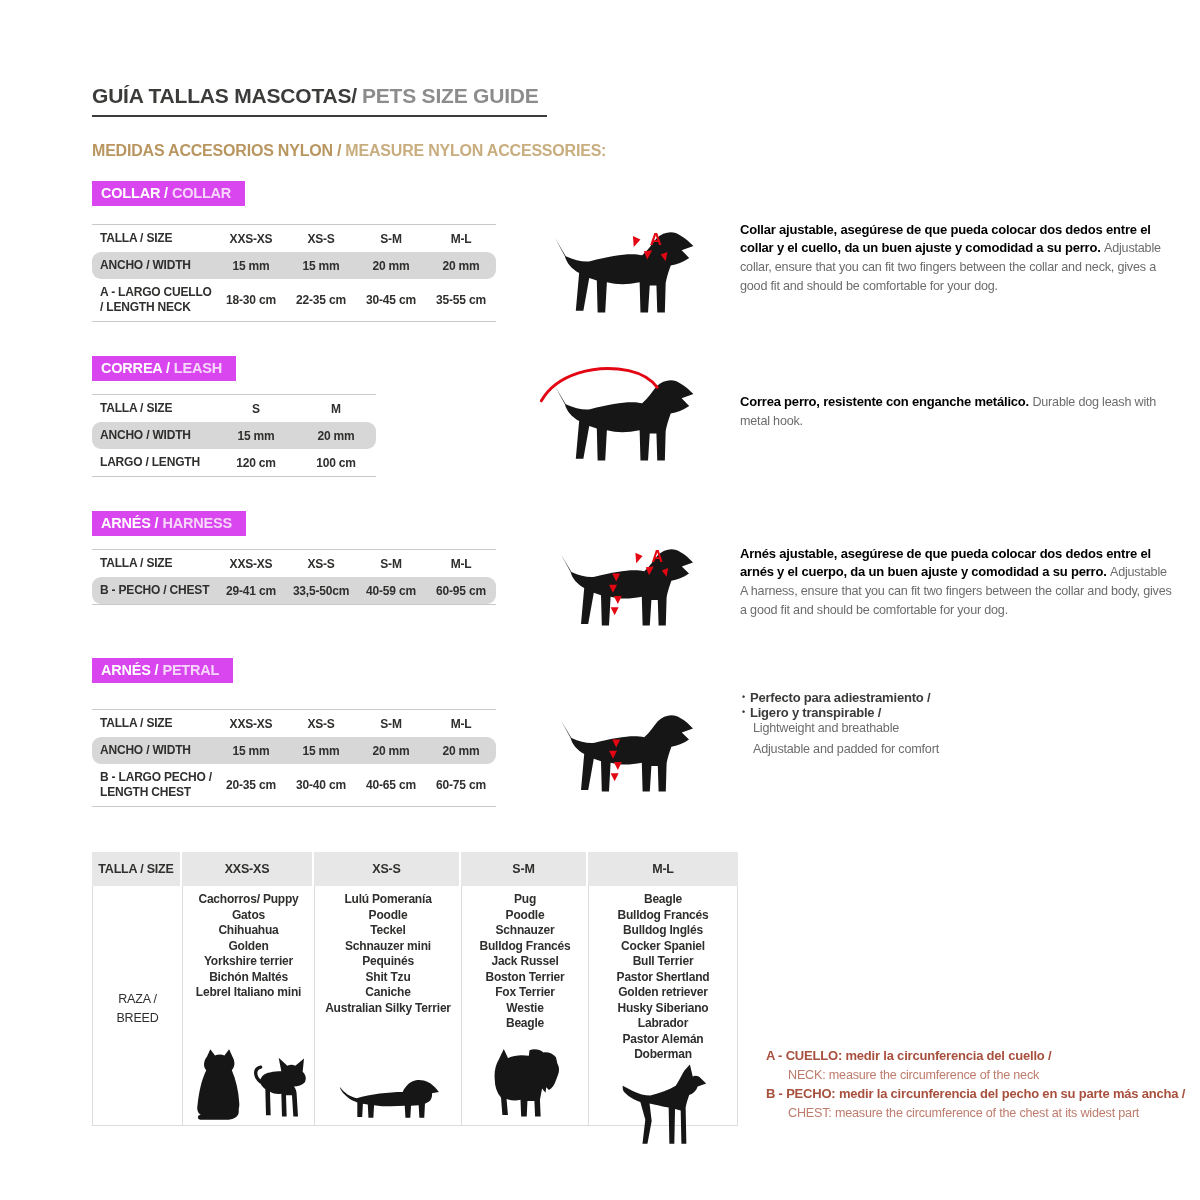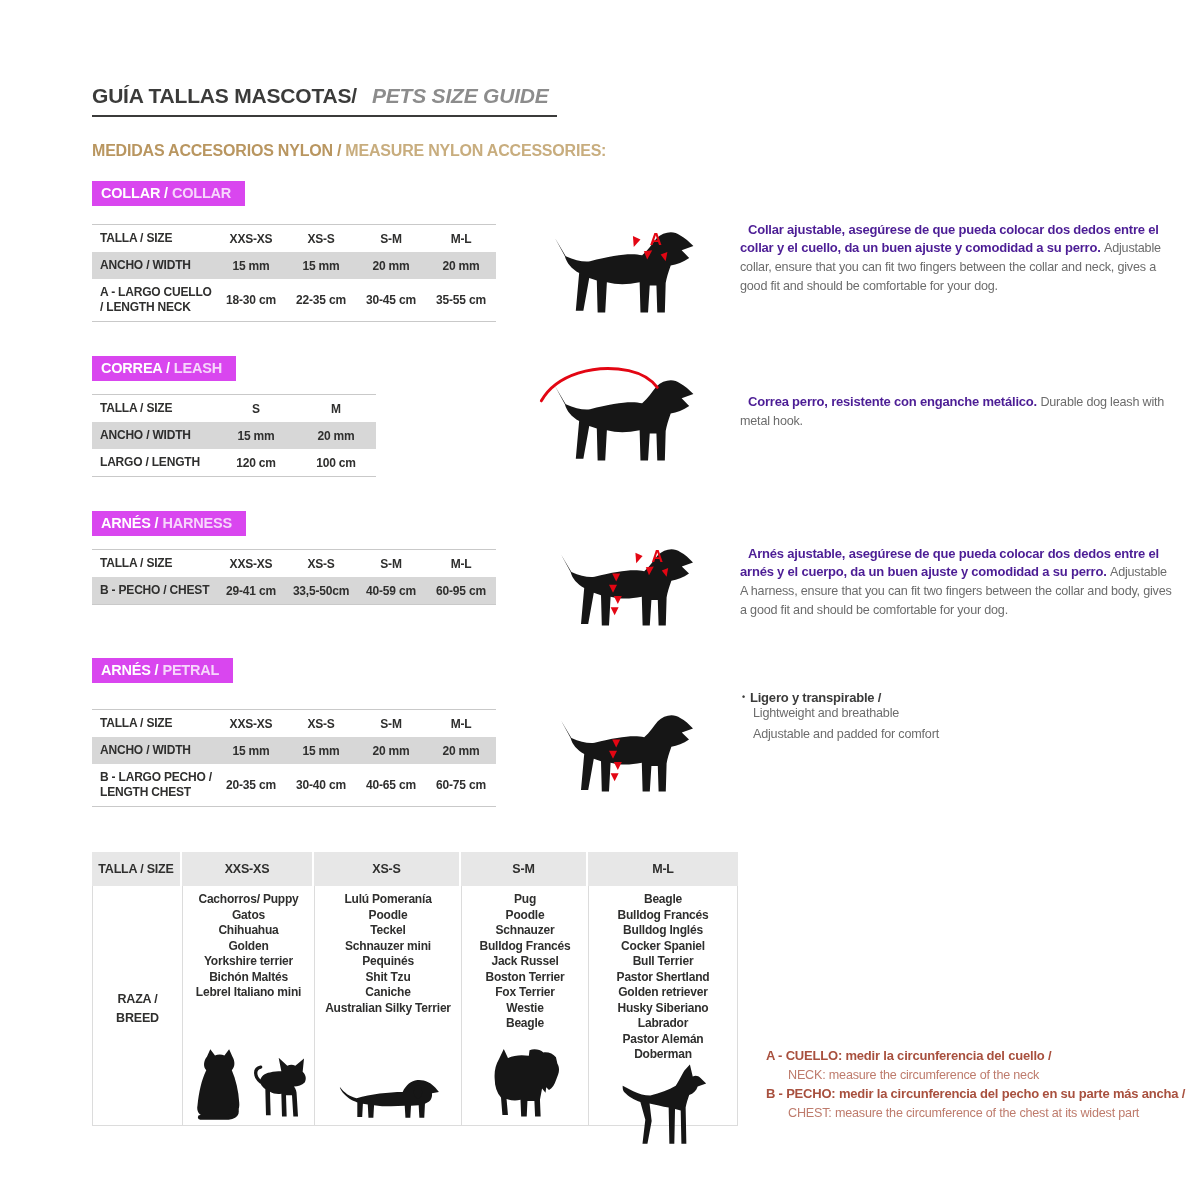--- a/index.html
+++ b/index.html
@@ -4,57 +4,57 @@
 <style>
   html,body{margin:0;padding:0;background:#ffffff;}
   .page{
     position:relative;width:1200px;height:1200px;background:#ffffff;overflow:hidden;
     font-family:"Liberation Sans","DejaVu Sans",sans-serif;color:#3b3b3a;letter-spacing:-0.2px;
     font-stretch:condensed;
   }
   
   .title{position:absolute;left:92px;top:84px;font-size:21px;font-weight:700;
          border-bottom:2px solid #3b3b3a;padding-bottom:7px;padding-right:8px;white-space:nowrap;}
-  .title .en{color:#8c8c8c;margin-left:15px;font-style:italic;}
+  .title .en{color:#8c8c8c;margin-left:5px;}
   .subtitle{position:absolute;left:92px;top:142px;font-size:16px;font-weight:700;color:#b99660;white-space:nowrap;}
   .subtitle .en{color:#c8ad7e;margin-left:4px;}
   
   .badge{position:absolute;left:92px;background:#d946ef;color:#fff;font-weight:700;
          font-size:14.5px;padding:4px 14px 5px 9px;white-space:nowrap;}
   .badge .en{color:rgba(255,255,255,0.78);margin-left:4px;}
   
   .s-table{position:absolute;left:92px;border-top:1px solid #c9c9c9;border-bottom:1px solid #c9c9c9;}
   .s-table .t-row{display:flex;align-items:center;}
-  .s-table .t-row:nth-child(2){background:#d7d7d7;}
+  .s-table .t-row:nth-child(2){background:#d7d7d7;border-radius:9px;}
   .s-table .t-cell{width:70px;text-align:center;font-weight:700;font-size:12px;padding:6px 0;color:#2f2f2e;}
   .s-table .t-cell.t-label{width:124px;text-align:left;padding-left:8px;padding-right:4px;box-sizing:border-box;line-height:1.25;}
   .leash-table .t-cell{width:80px;}
   .leash-table .t-cell.t-label{width:124px;}
   
   .dog{position:absolute;}
   
   .desc{position:absolute;left:740px;width:436px;font-size:13px;line-height:1.42;}
-  .desc .es{font-weight:700;color:#4c1d95;margin-left:8px;}
+  .desc .es{font-weight:700;color:#000000;}
   .desc .en{font-weight:400;color:#6c6c6c;font-size:12.6px;}
   .bullets{position:absolute;left:742px;top:690px;width:434px;}
   .bullet .es{display:block;font-weight:700;font-size:13px;color:#3b3b3a;}
   .bullet .es::before{content:"•";font-size:9px;vertical-align:2px;margin-right:5px;}
   .bullet .en{display:block;margin-left:11px;color:#6c6c6c;font-size:12.6px;margin-top:1px;margin-bottom:7px;}
   
   .breeds{position:absolute;left:92px;top:852px;width:646px;}
   .bt-head{display:flex;}
   .bt-hcell{background:#e7e7e7;font-weight:700;font-size:12.5px;text-align:center;
             padding:10px 0;color:#2f2f2e;box-sizing:border-box;border-right:2px solid #fff;}
   .bt-hcell:last-child{border-right:none;}
   .w0{width:90px;} .w1{width:132px;} .w2{width:147px;} .w3{width:127px;} .w4{width:150px;}
   .bt-body{display:flex;border:1px solid #dcdcdc;border-top:none;height:240px;box-sizing:border-box;}
   .bt-col{box-sizing:border-box;border-right:1px solid #dcdcdc;display:flex;flex-direction:column;
           padding-top:6px;flex:0 0 auto;}
   .bt-col:last-child{border-right:none;flex:1 1 auto;}
-  .bt-label{justify-content:center;align-items:center;font-weight:700;font-size:12.5px;
+  .bt-label{justify-content:center;align-items:center;font-weight:400;font-size:12.5px;
             text-align:center;line-height:1.5;color:#2f2f2e;}
   .bt-list{text-align:center;font-weight:700;font-size:12px;line-height:15.5px;color:#2f2f2e;}
   .bt-sil{margin-top:auto;display:flex;justify-content:center;align-items:flex-end;gap:8px;padding-bottom:3px;}
   
   .notes{position:absolute;left:766px;top:1046px;width:430px;font-size:13px;line-height:1.5;}
   .note-es{font-weight:700;color:#a8503e;}
   .note-en{color:#be7b6c;margin-left:22px;font-size:12.6px;}
 </style>
 </head>
 <body>
@@ -206,20 +206,21 @@
   <svg class="dog" style="left:545px;top:698px;" width="160" height="112" viewBox="0 0 200 140">
     <path fill="#161616" d="M20,28 L33,50 C44,55 54,57 62,56 C92,48 112,46 124,49 C131,43 136,35 141,29 C149,21 161,19 169,25 C175,28 180,33 185,38 L171,43 L180,52 C173,57 165,60 158,61 C155,69 153,76 152,82 L151,117 L142,117 L141,85 L133,85 L131,117 L122,117 L121,81 C106,84 94,84 82,81 L80,117 L71,117 L70,79 L61,76 L54,115 L45,115 L49,70 C40,65 34,58 32,50 Z"></path>
     <polygon points="84,52 94,52 89,62" fill="#e30613"></polygon>
     <polygon points="80,66 90,66 85,76" fill="#e30613"></polygon>
     <polygon points="86,80 96,80 91,90" fill="#e30613"></polygon>
     <polygon points="82,94 92,94 87,104" fill="#e30613"></polygon>
   </svg>
 
   <div class="bullets">
     <div class="bullet">
+      <span class="es">Perfecto para adiestramiento /</span>
     </div>
     <div class="bullet">
       <span class="es">Ligero y transpirable /</span>
       <span class="en">Lightweight and breathable</span>
     </div>
     <div class="bullet">
       <span class="en">Adjustable and padded for comfort</span>
     </div>
   </div>
 

